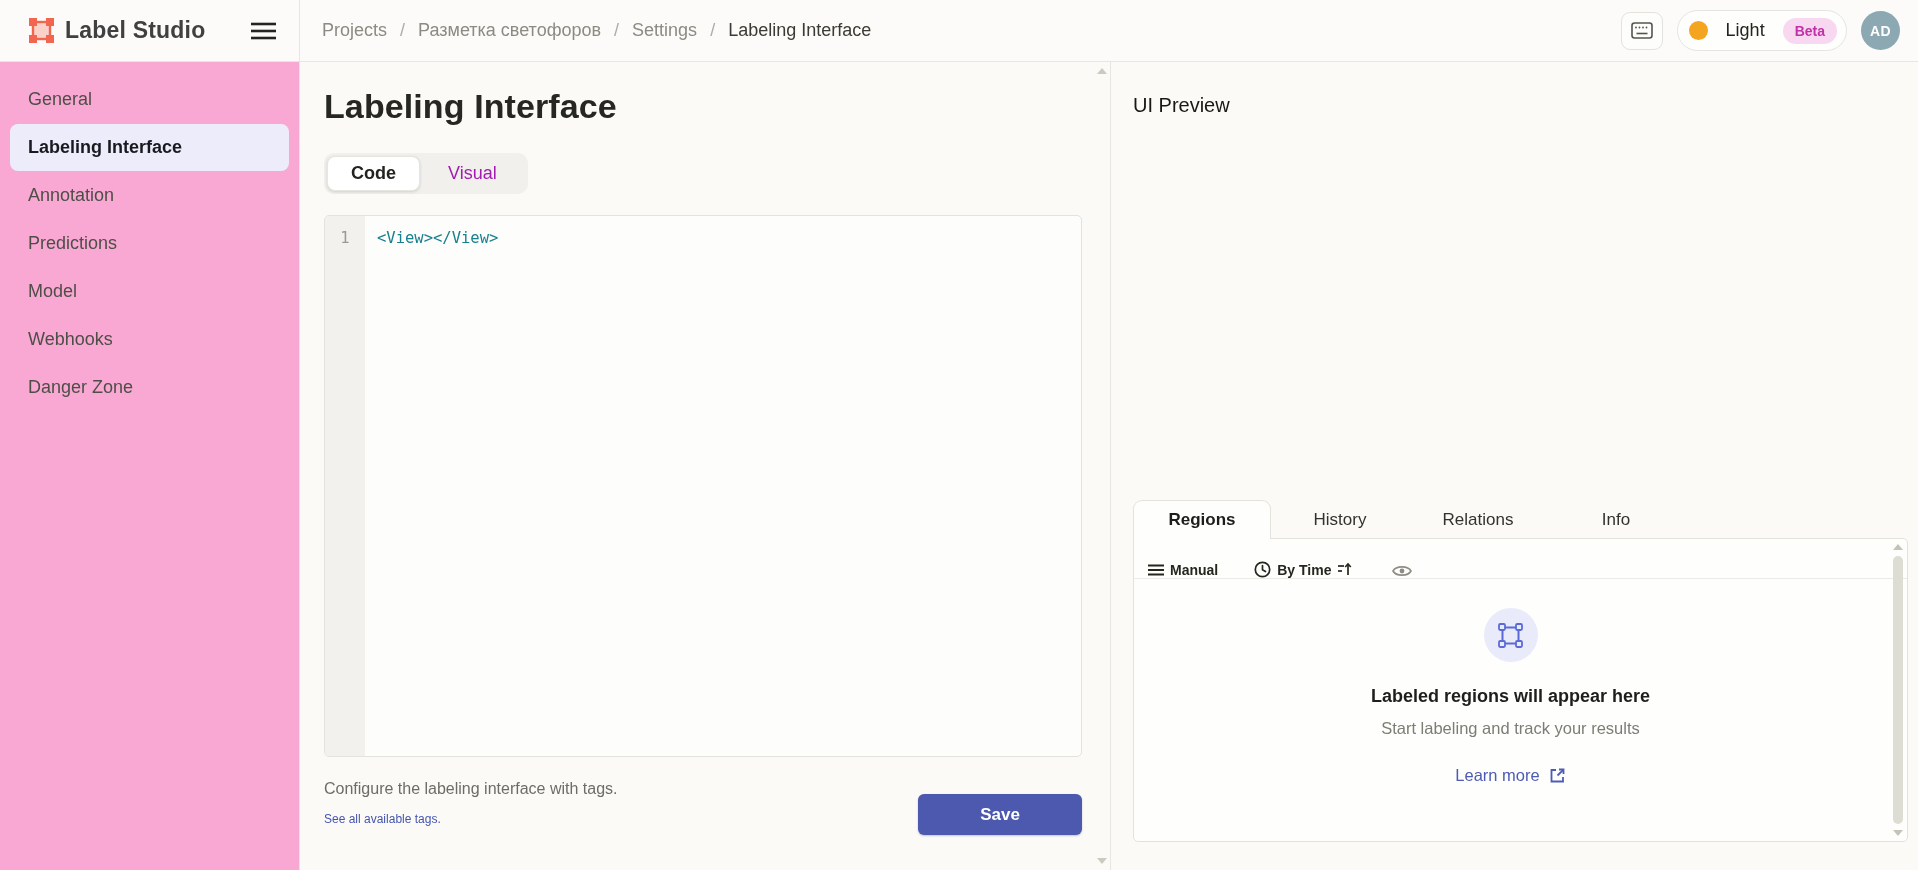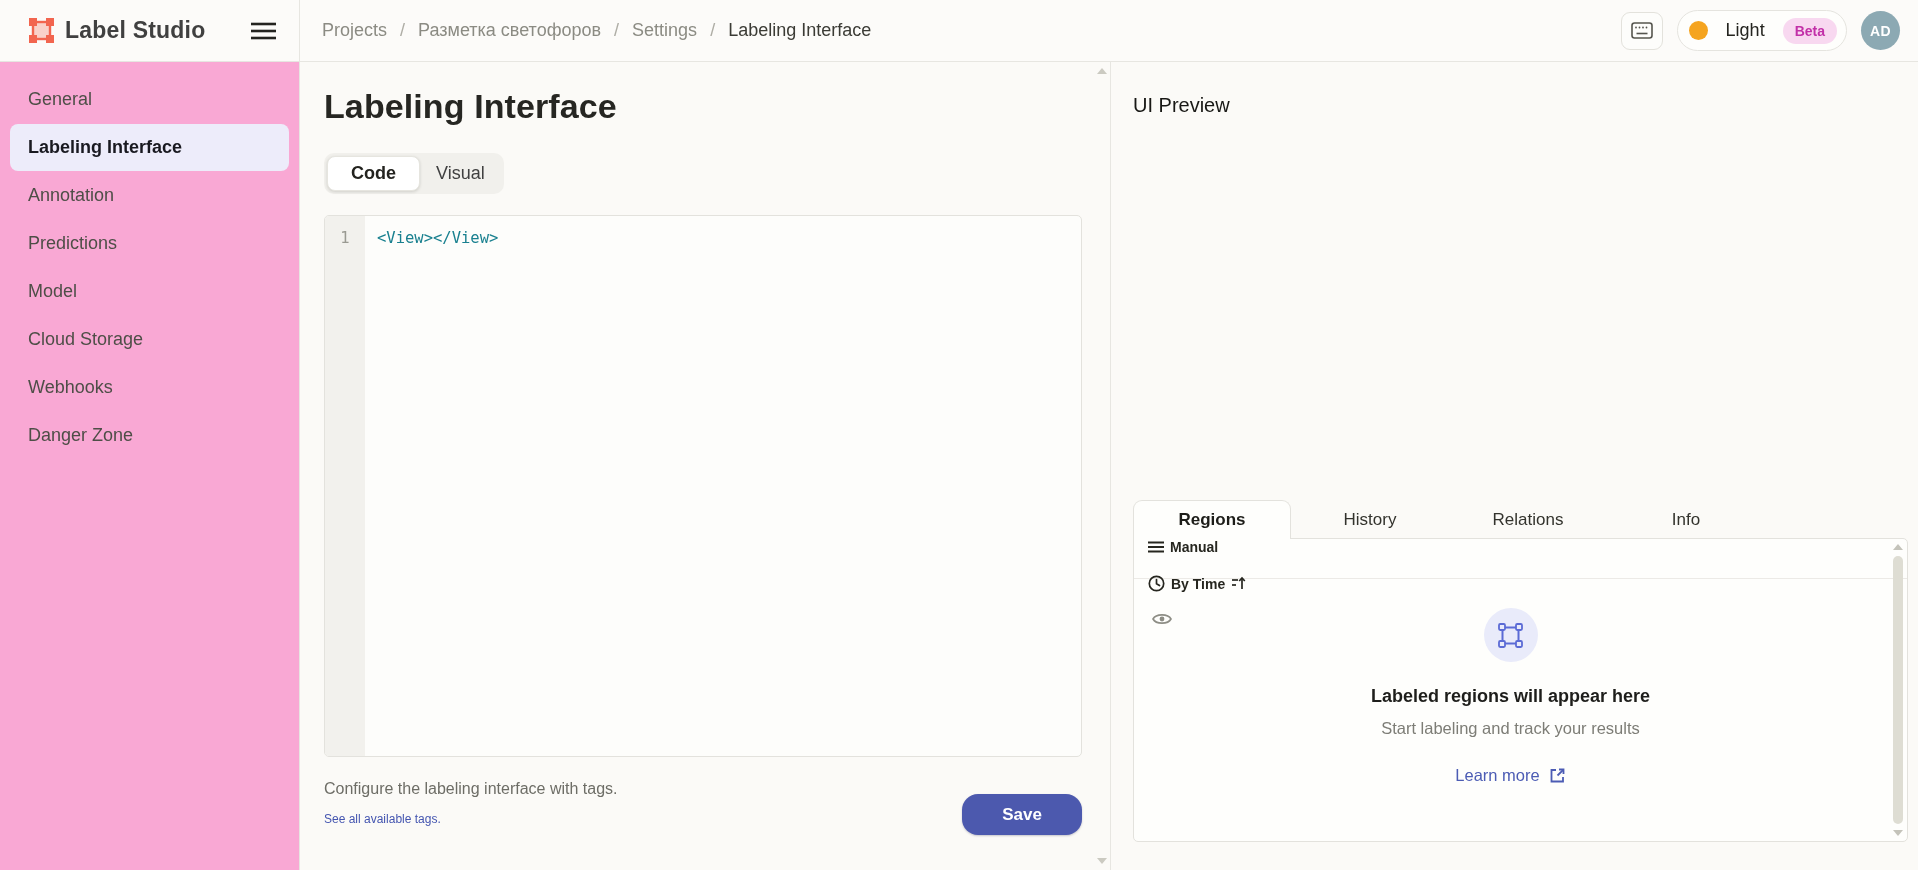--- a/index.html
+++ b/index.html
@@ -32,48 +32,48 @@
   .sidebar { flex:0 0 300px; border-right:1px solid #E7E6E1; padding-top:13px; background:#f9a8d4; }
   .side-item { margin:1px 10px; padding:13px 18px; border-radius:8px; font-size:18px; color:#4E4E47; cursor:pointer; }
   .side-item.active { background:#EDECFA; color:#191920; font-weight:600; }
 
   
   .main { flex:1 1 auto; padding:0 12px 0 24px; min-width:0; }
   .page-title { font-size:34px; font-weight:600; color:#262622; margin-top:25px; letter-spacing:.1px; }
   .main-toolbar { margin-top:27px; display:flex; justify-content:space-between; align-items:center; }
   .browse-btn { background:#FDFDFB; border:1px solid #4A58B0; color:#4151A8; font-size:17px; padding:10px 17px; border-radius:8px; cursor:pointer; font-family:inherit; }
   .seg-toggle { background:#F1F0EC; border-radius:10px; padding:3px; display:flex; }
-  .seg { font-size:18px; padding:7px 16px; border-radius:8px; color:#404040; cursor:pointer; font-family:inherit; background:none; border:none; }
+  .seg { font-size:18px; padding:7px 28px; border-radius:8px; color:#a21caf; cursor:pointer; font-family:inherit; background:none; border:none; }
   .seg.active { background:#FFFFFF; color:#23231F; font-weight:700; box-shadow:0 1px 3px rgba(60,60,50,.18); border:1px solid #E6E5DF; padding:6px 23px; }
 
   .editor { margin-top:21px; height:542px; border:1px solid #E3E2DD; border-radius:5px; background:#FDFDFB; display:flex; overflow:hidden; }
   .gutter { flex:0 0 40px; background:#F2F1ED; padding-top:13px; text-align:center; font-family:"DejaVu Sans Mono", monospace; font-size:15.5px; color:#9A9A92; }
   .code-area { flex:1; padding:13px 12px; font-family:"DejaVu Sans Mono", monospace; font-size:15.5px; color:#19808F; white-space:pre; cursor:text; }
 
   .main-footer { margin-top:16px; display:flex; justify-content:space-between; align-items:flex-end; }
   .hint-text { font-size:16px; color:#6D6D66; line-height:31px; }
   .hint-link { font-size:12px; color:#4455B0; line-height:31px; cursor:pointer; text-decoration:none; display:inline-block; }
-  .save-btn { width:120px; height:41px; background:#4C59AE; color:#FFFFFF; font-size:17px; font-weight:700; border:none; border-radius:16px; cursor:pointer; box-shadow:0 1px 2px rgba(40,40,80,.25); font-family:inherit; }
+  .save-btn { width:164px; height:41px; background:#4C59AE; color:#FFFFFF; font-size:17px; font-weight:700; border:none; border-radius:6px; cursor:pointer; box-shadow:0 1px 2px rgba(40,40,80,.25); font-family:inherit; }
 
   
   .mid-scroll { flex:0 0 16px; position:relative; }
   .arrow-up, .arrow-down { position:absolute; left:3px; width:0; height:0; border-left:5px solid transparent; border-right:5px solid transparent; }
   .arrow-up { top:6px; border-bottom:6px solid #CBCAC1; }
   .arrow-down { bottom:6px; border-top:6px solid #CBCAC1; }
 
   
   .preview-panel { flex:0 0 808px; border-left:1px solid #E7E6E1; position:relative; }
   .preview-title { font-size:20px; font-weight:400; color:#181815; margin:32px 0 0 22px; }
 
   .tabs { position:absolute; top:438px; left:22px; display:flex; z-index:2; }
-  .tab { width:158px; height:39px; display:flex; align-items:center; justify-content:center; font-size:17px; color:#33332D; font-weight:500; cursor:pointer; }
+  .tab { width:138px; height:39px; display:flex; align-items:center; justify-content:center; font-size:17px; color:#33332D; font-weight:500; cursor:pointer; }
   .tab.active { background:#FEFEFC; border:1px solid #E3E2DD; border-bottom:none; border-radius:9px 9px 0 0; font-weight:700; color:#1D1D19; }
 
   .regions-card { position:absolute; top:476px; left:22px; right:10px; bottom:28px; background:#FEFEFC; border:1px solid #E3E2DD; border-radius:0 5px 5px 5px; }
-  .regions-toolbar { height:40px; border-bottom:1px solid #ECEAE6; display:flex; align-items:flex-start; padding:0 14px; gap:20px;flex-direction:column; }
+  .regions-toolbar { height:40px; border-bottom:1px solid #ECEAE6; display:flex; align-items:flex-end; padding:0 14px; gap:36px; }
   .tb-btn { display:flex; align-items:center; gap:6px; background:none; border:none; cursor:pointer; font-family:inherit; font-size:14px; font-weight:600; color:#26261F; }
   .eye-btn { background:none; border:none; cursor:pointer; display:flex; margin-left:4px; }
 
   .empty-state { position:absolute; top:41px; left:0; right:20px; bottom:0; display:flex; flex-direction:column; align-items:center; padding-top:28px; }
   .empty-icon-circle { width:54px; height:54px; border-radius:50%; background:#E9EBFA; display:flex; align-items:center; justify-content:center; }
   .empty-title { margin-top:24px; font-size:18px; font-weight:700; color:#1E1E1B; }
   .empty-sub { margin-top:8px; font-size:16.5px; color:#7D7D76; line-height:27px; text-align:center; }
   .learn-more { margin-top:24px; display:flex; align-items:center; gap:9px; color:#4C5CB4; font-size:16.5px; cursor:pointer; text-decoration:none; }
 
   .card-scroll { position:absolute; top:3px; bottom:3px; right:2px; width:14px; }
@@ -138,21 +138,20 @@
   </header>
 
   <div class="body-row">
 
     <aside class="sidebar">
       <div class="side-item">General</div>
       <div class="side-item active">Labeling Interface</div>
       <div class="side-item">Annotation</div>
       <div class="side-item">Predictions</div>
       <div class="side-item">Model</div>
-      <div class="side-item">Cloud Storage</div>
       <div class="side-item">Webhooks</div>
       <div class="side-item">Danger Zone</div>
     </aside>
 
     <main class="main">
       <h1 class="page-title">Labeling Interface</h1>
 
       <div class="main-toolbar">
         <div class="seg-toggle">
           <button class="seg active">Code</button>

